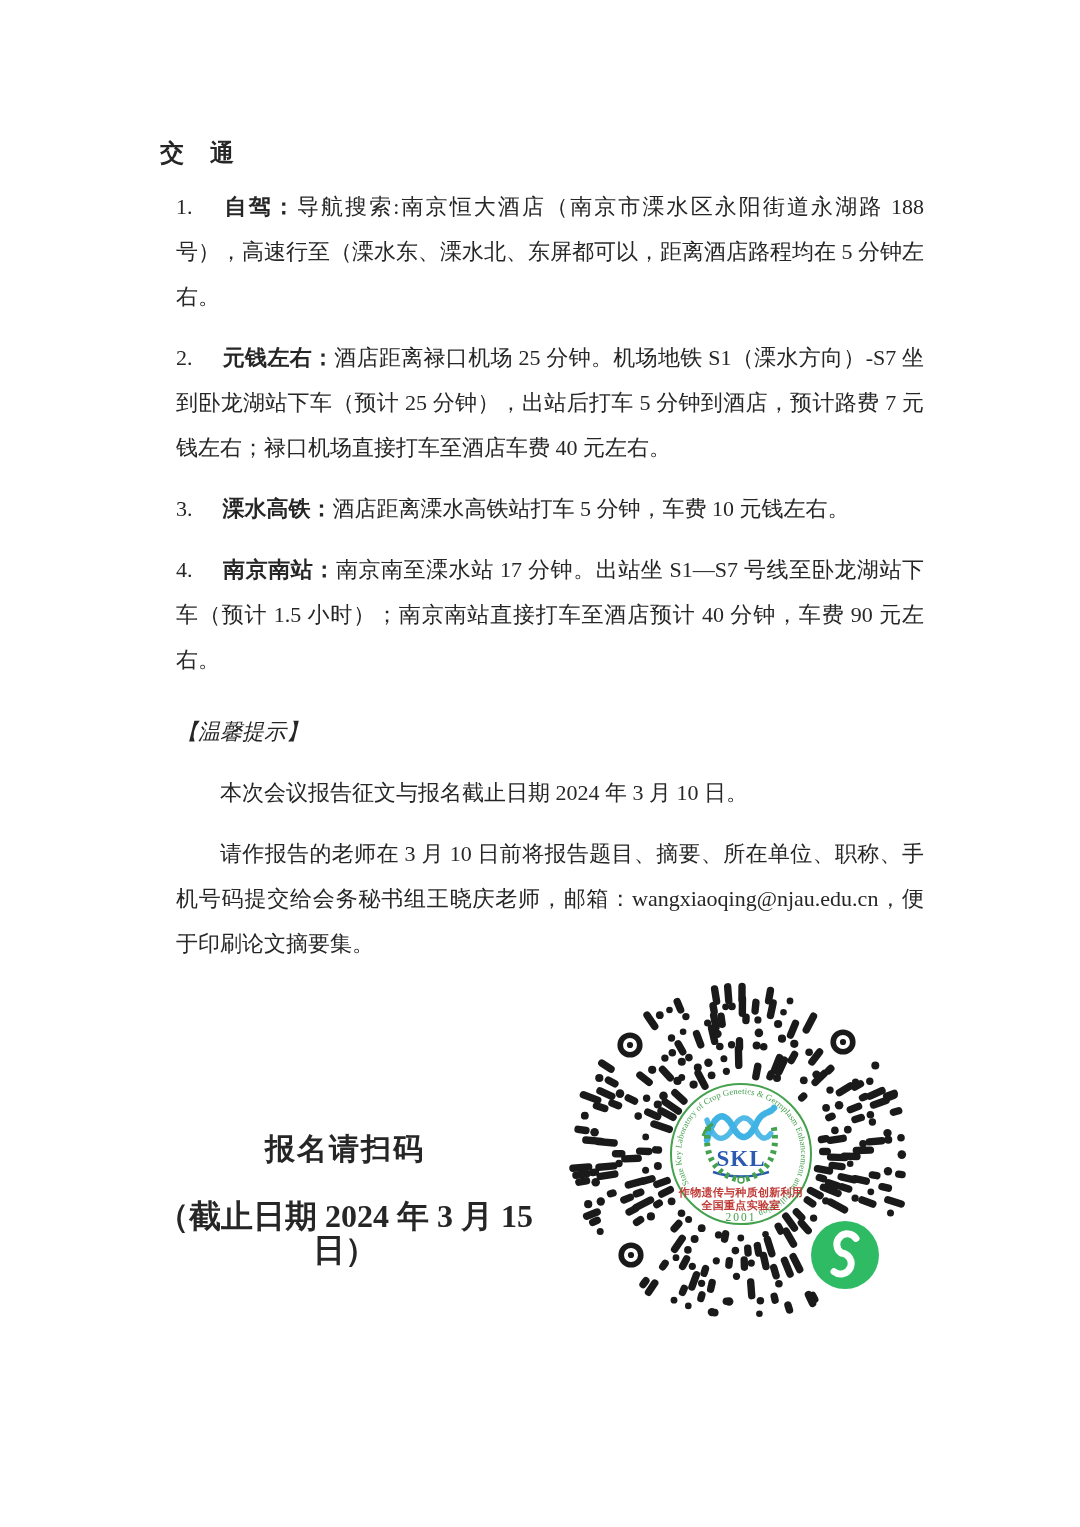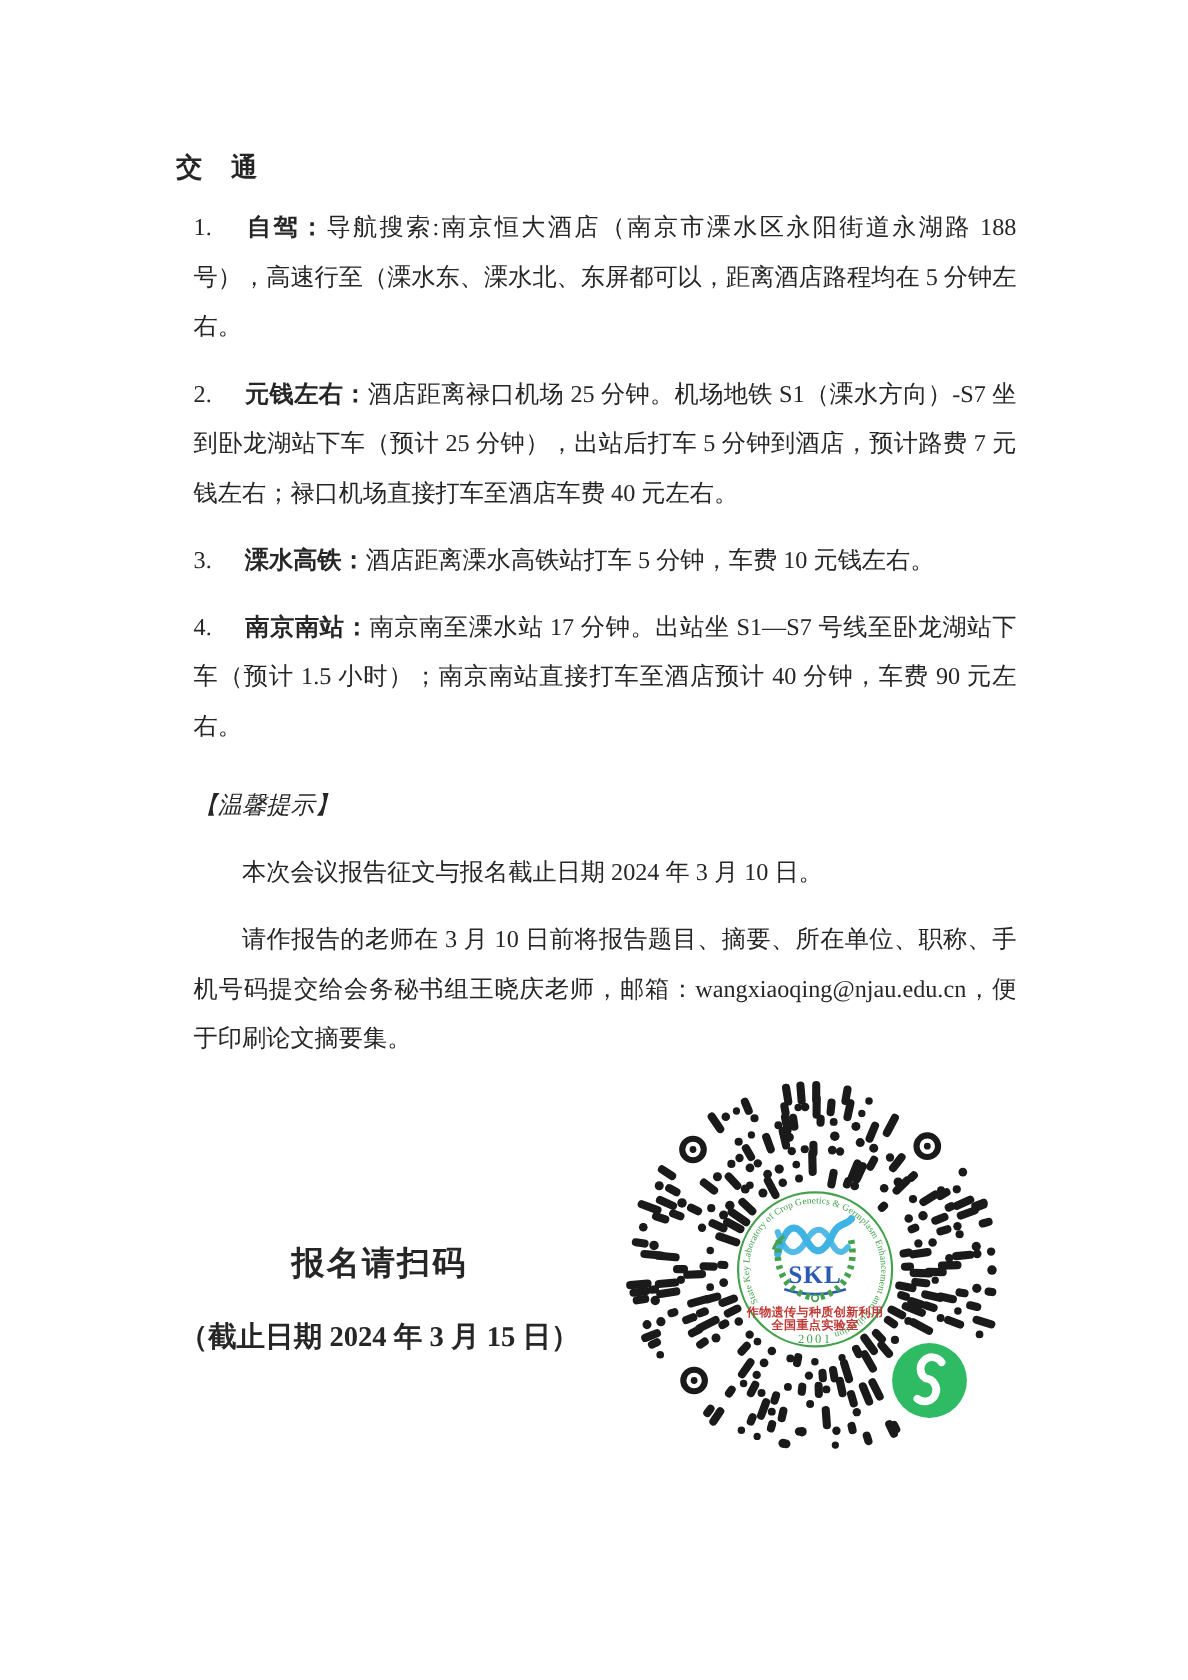--- a/index.html
+++ b/index.html
@@ -45,21 +45,21 @@
     text-align: center;
   }
   .reg-scan {
     font-size: 30px;
     font-weight: bold;
     line-height: 38px;
     letter-spacing: 2px;
   }
   .reg-deadline {
     margin-top: 31px;
-    font-size: 26px;
+    font-size: 32px;
     font-weight: bold;
     line-height: 34px;
   }
   .qr-wrap {
     position: absolute;
     left: 557px;
     top: 970px;
     width: 376px;
     height: 376px;
   }

